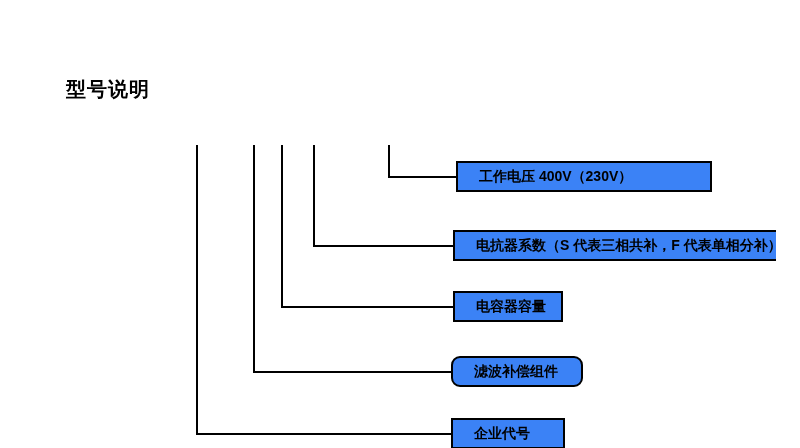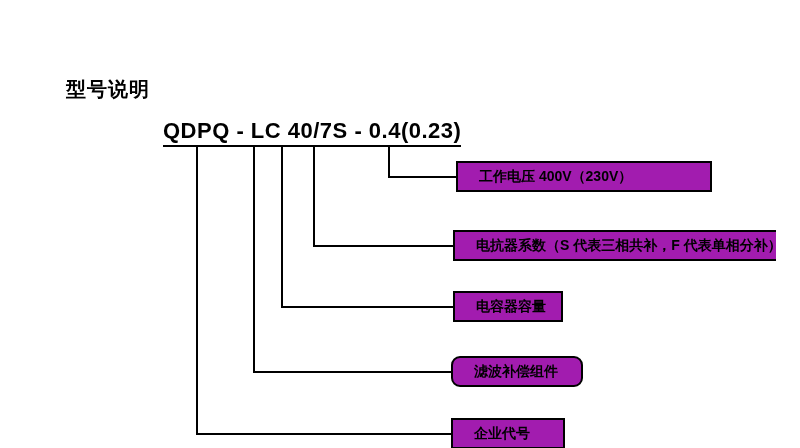--- a/index.html
+++ b/index.html
@@ -39,21 +39,21 @@
   }
   .hline {
     position: absolute;
     height: 0;
     border-top: 2px solid #000;
   }
   .label-box {
     position: absolute;
     height: 31px;
     border: 2px solid #000;
-    background: #a21caf;
+    background: #3b82f6;
     display: flex;
     align-items: center;
     padding: 0 9px;
     font-size: 14px;
     font-weight: bold;
     white-space: nowrap;
   }
   .bottom-rule {
     position: absolute;
     left: 0;
@@ -63,21 +63,20 @@
     border-top: 2px solid #1a1a1a;
   }
 </style>
 </head>
 <body>
 
 <div class="canvas">
 
   <div class="title">型号说明</div>
 
-  <div class="model">QDPQ - LC 40/7S - 0.4(0.23)</div>
 
   <div class="vline" style="left:340px; top:97px; height:31px;"></div>
   <div class="hline" style="left:340px; top:128px; width:68px;"></div>
 
   <div class="vline" style="left:265px; top:97px; height:100px;"></div>
   <div class="hline" style="left:265px; top:197px; width:140px;"></div>
 
   <div class="vline" style="left:233px; top:97px; height:161px;"></div>
   <div class="hline" style="left:233px; top:258px; width:172px;"></div>
 

